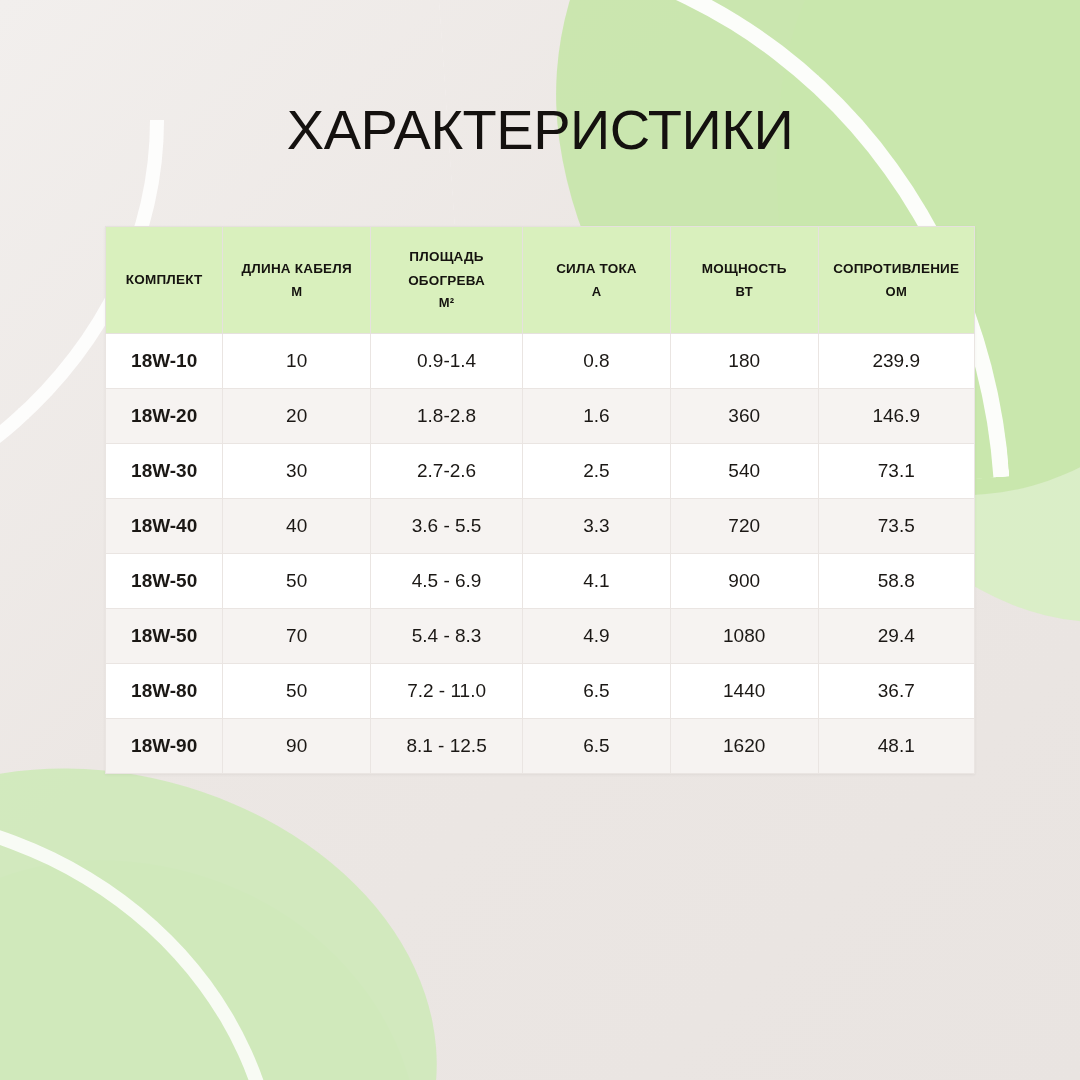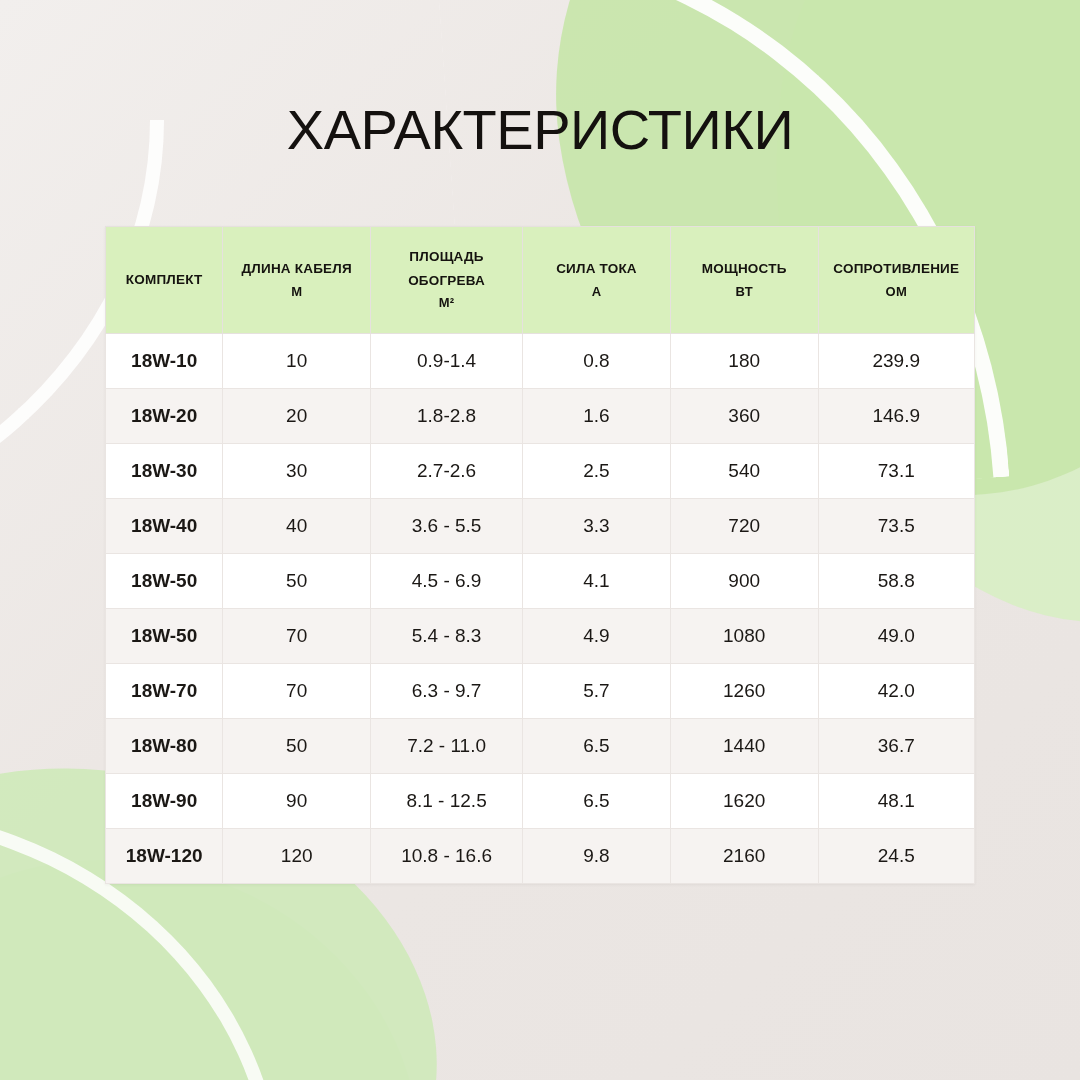--- a/index.html
+++ b/index.html
@@ -264,52 +264,36 @@
             <td>4.1</td>
             <td>900</td>
             <td>58.8</td>
           </tr>
           <tr>
             <td class="kit">18W-50</td>
             <td>70</td>
             <td>5.4 - 8.3</td>
             <td>4.9</td>
             <td>1080</td>
-            <td>49.0</td>
-          </tr>
-          <tr>
-            <td class="kit">18W-70</td>
-            <td>70</td>
-            <td>6.3 - 9.7</td>
-            <td>5.7</td>
-            <td>1260</td>
-            <td>42.0</td>
+            <td>29.4</td>
           </tr>
           <tr>
             <td class="kit">18W-80</td>
             <td>50</td>
             <td>7.2 - 11.0</td>
             <td>6.5</td>
             <td>1440</td>
             <td>36.7</td>
           </tr>
           <tr>
             <td class="kit">18W-90</td>
             <td>90</td>
             <td>8.1 - 12.5</td>
             <td>6.5</td>
             <td>1620</td>
             <td>48.1</td>
           </tr>
-          <tr>
-            <td class="kit">18W-120</td>
-            <td>120</td>
-            <td>10.8 - 16.6</td>
-            <td>9.8</td>
-            <td>2160</td>
-            <td>24.5</td>
-          </tr>
         </tbody>
       </table>
     </div>
 
   </div>
 </div>
 
 </body></html>

